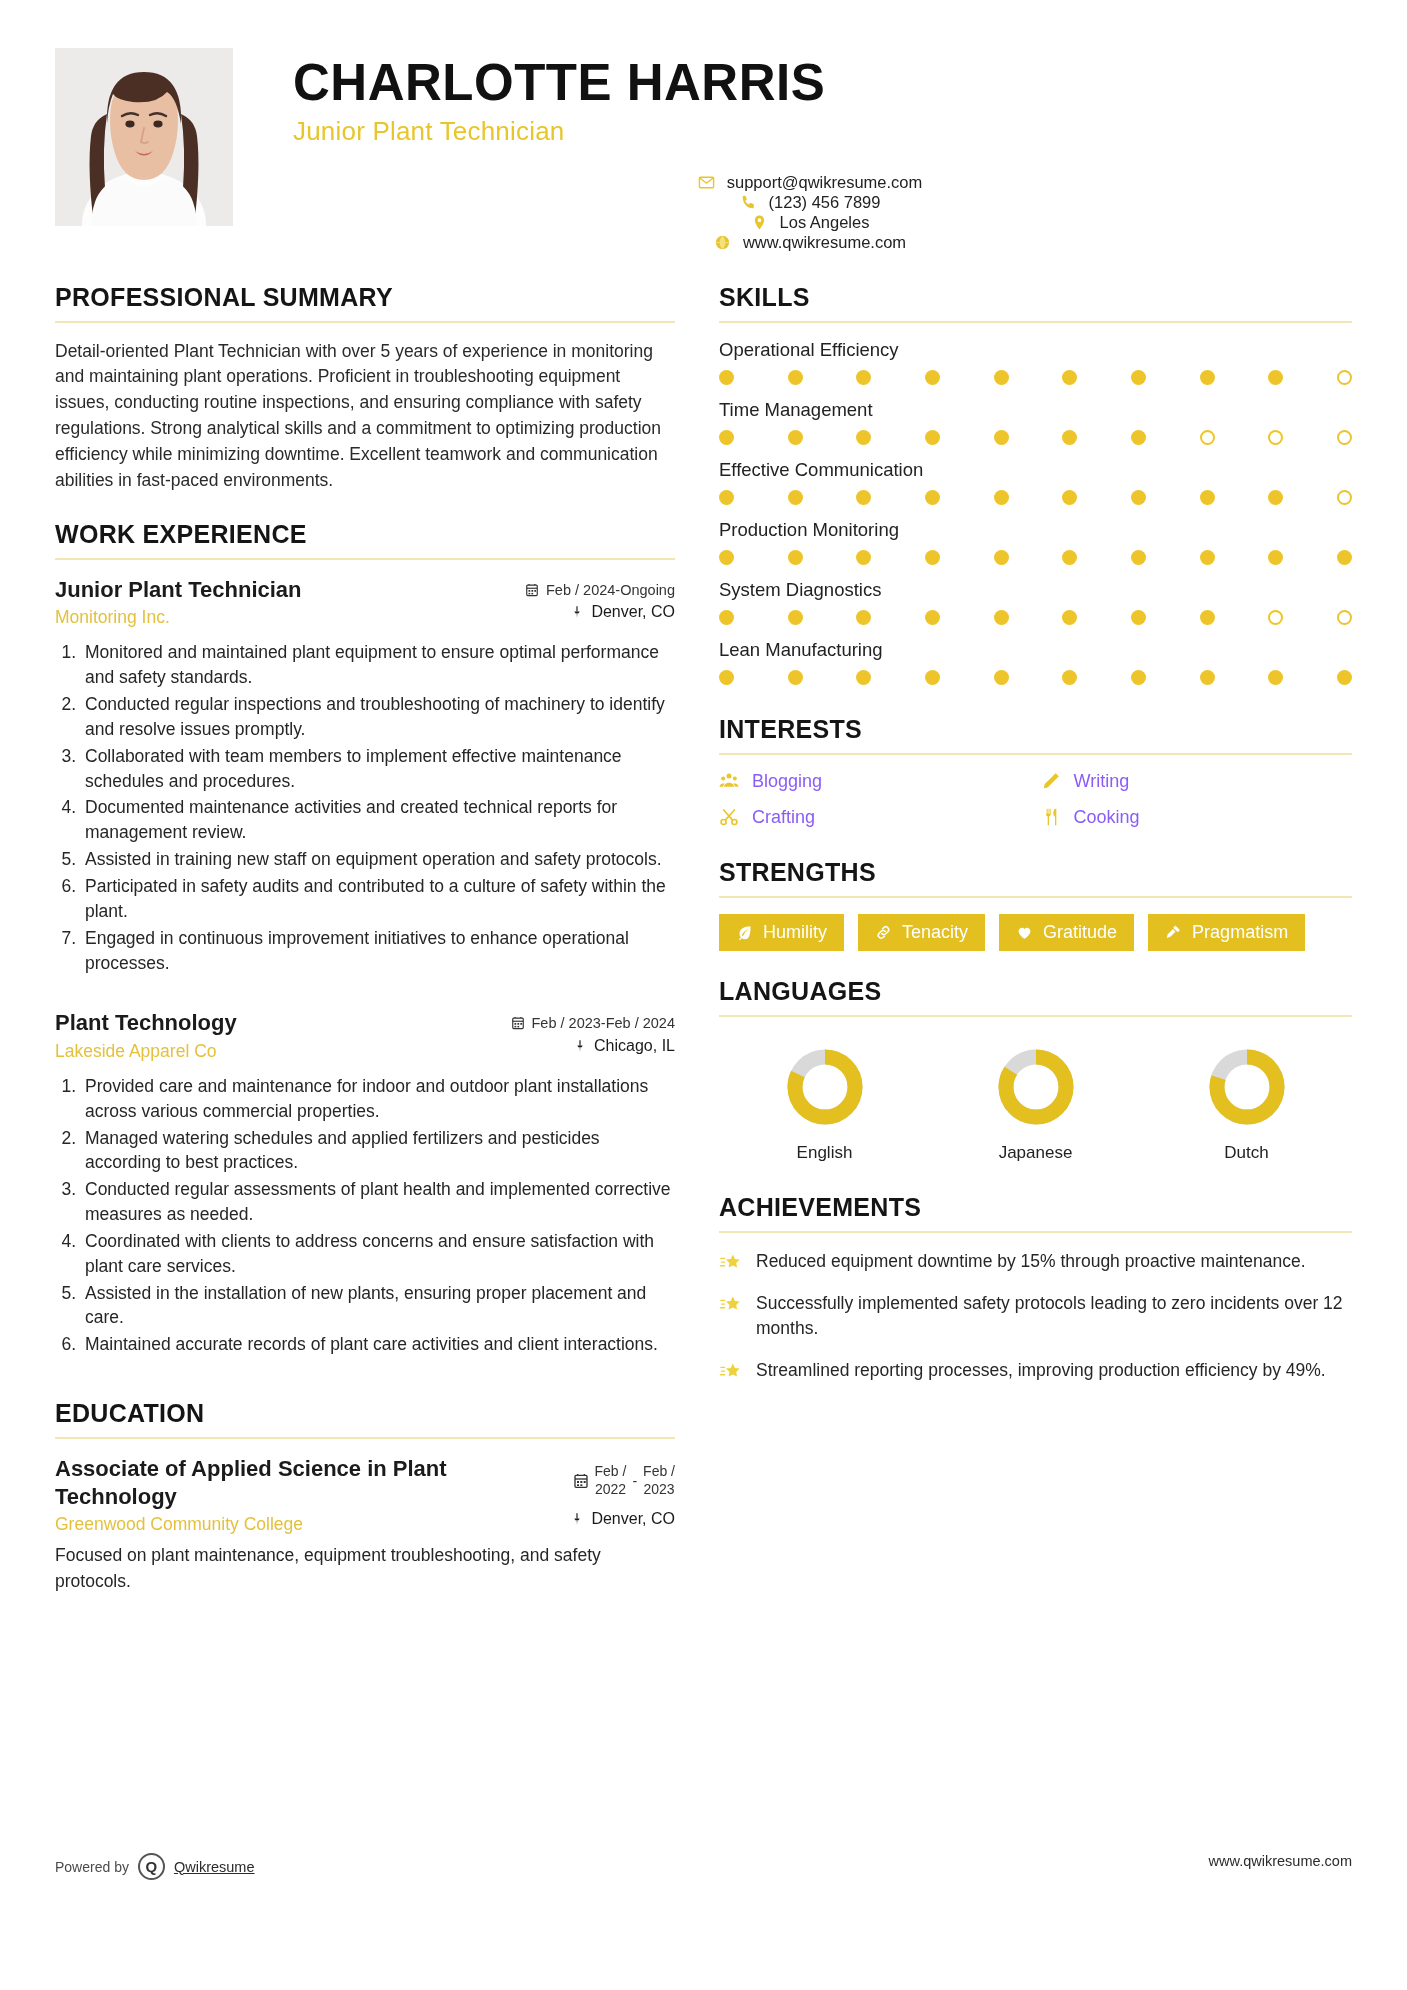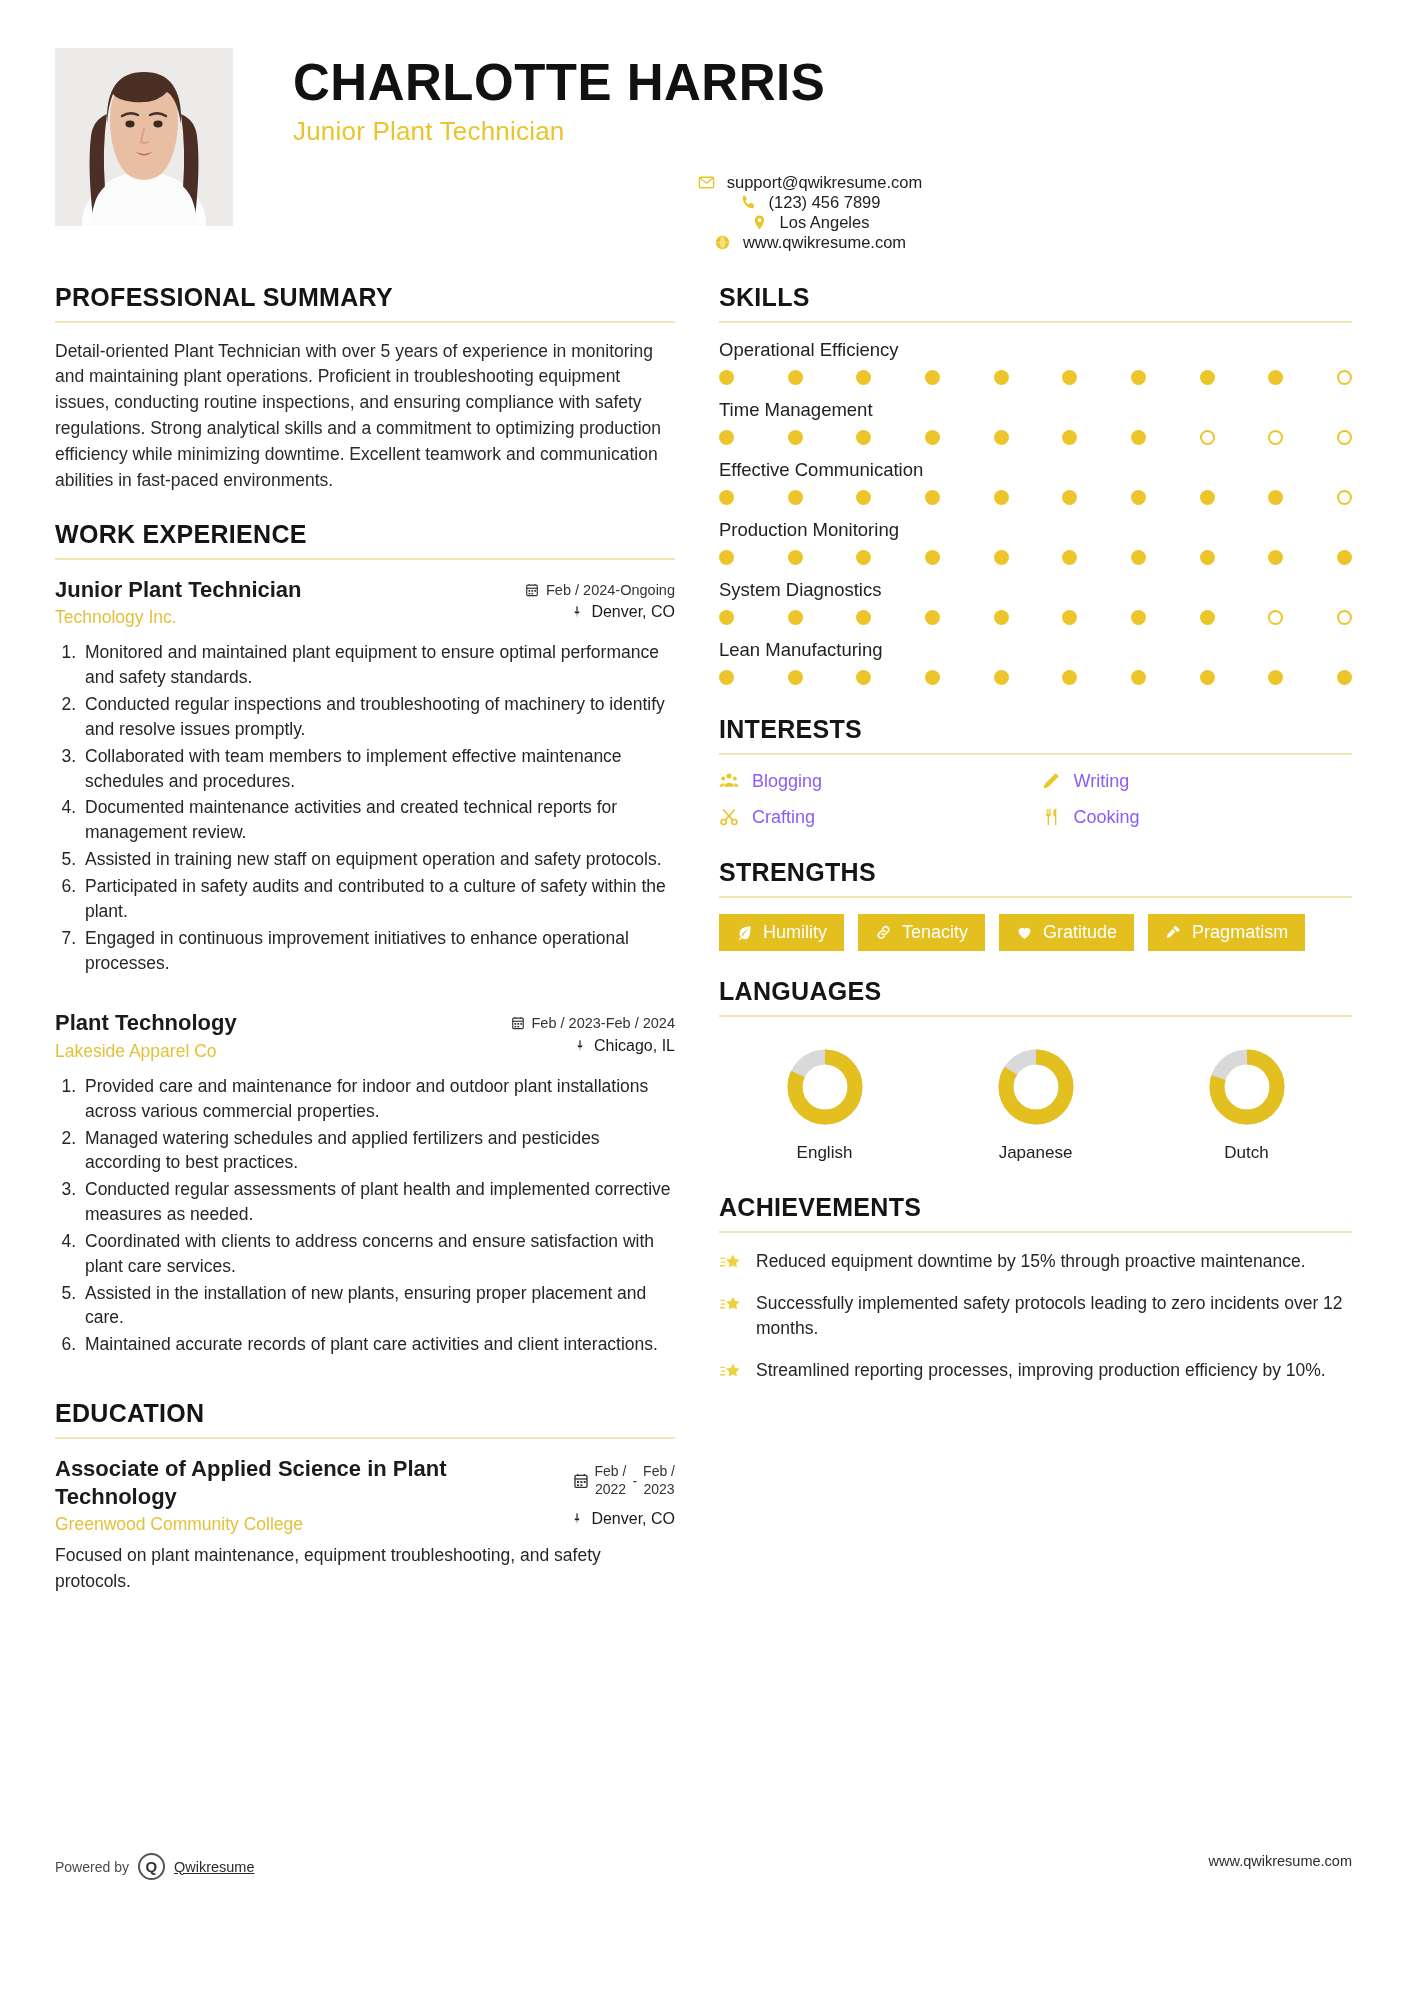--- a/index.html
+++ b/index.html
@@ -402,21 +402,21 @@
                       <rect x="16" y="12" width="3" height="3"></rect>
                       <rect x="6" y="17" width="3" height="2.5"></rect>
                       <rect x="11" y="17" width="3" height="2.5"></rect>
                     </svg>
                 </span>
                 <span>Feb / 2024-Ongoing</span>
               </div>
             </div>
           </div>
           <div class="job-row2">
-            <div class="job-company">Technology Inc.</div>
+            <div class="job-company">Monitoring Inc.</div>
             <div class="meta-line">
               <span>
                 <svg viewBox="0 0 24 24" fill="currentColor">
                     <path d="M11 2h2v9h-2z"></path>
                     <path d="M7.5 11h9l-1.6 3h-5.8z"></path>
                     <path d="M11.4 14h1.2l-.6 8z"></path>
                   </svg>
               </span>
               <span>Denver, CO</span>
             </div>
@@ -764,21 +764,21 @@
           </span>
           <span class="ach-text">Successfully implemented safety protocols leading to zero incidents over 12 months.</span>
         </div>
         <div class="ach">
           <span class="a-ic">
             <svg viewBox="0 0 24 24" fill="currentColor">
                 <path d="M14 2.8l2.3 4.7 5.2.8-3.8 3.6.9 5.1-4.6-2.4-4.6 2.4.9-5.1-3.8-3.6 5.2-.8z"></path>
                 <path d="M1 7h4M1.6 11h3.4M0.4 15h4.6" stroke="currentColor" stroke-width="1.5" fill="none" stroke-linecap="round"></path>
               </svg>
           </span>
-          <span class="ach-text">Streamlined reporting processes, improving production efficiency by 10%.</span>
+          <span class="ach-text">Streamlined reporting processes, improving production efficiency by 49%.</span>
         </div>
       </div>
     </div>
   </div>
 
   <div class="footer">
     <div class="powered">
       <span>Powered by</span>
       <span class="qmark">Q</span>
       <a class="qlink" href="#">Qwikresume</a>

